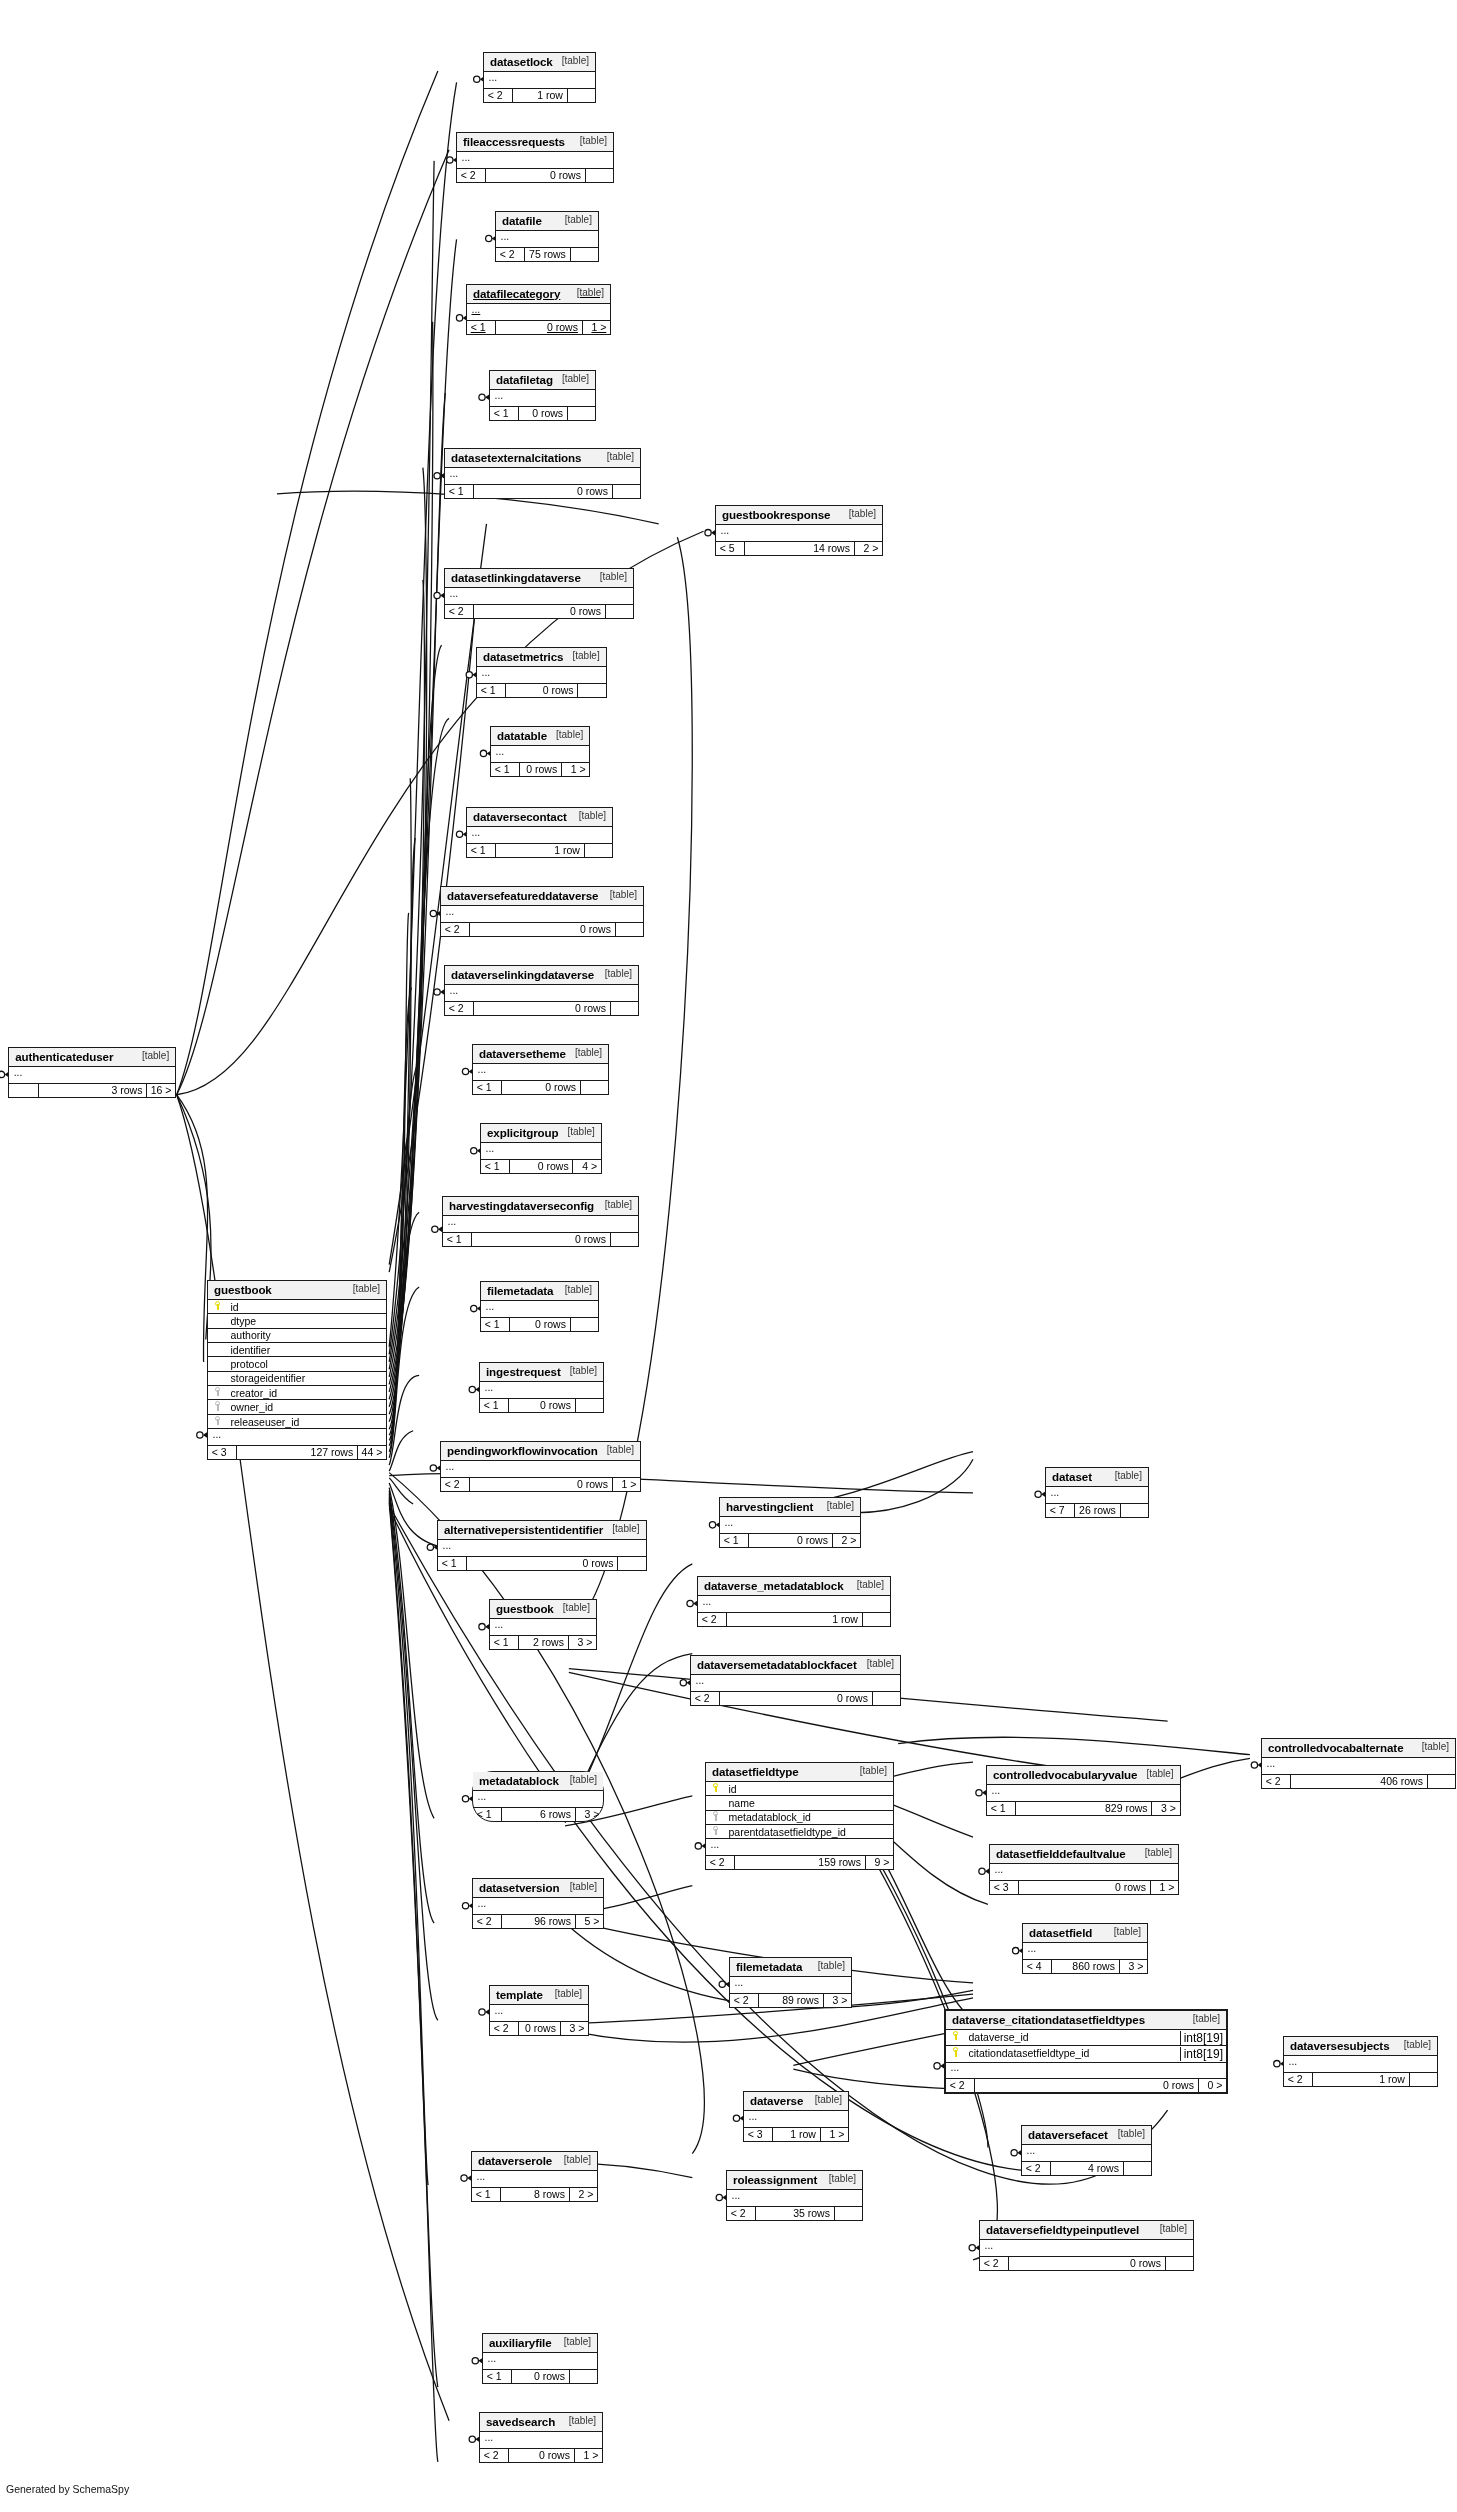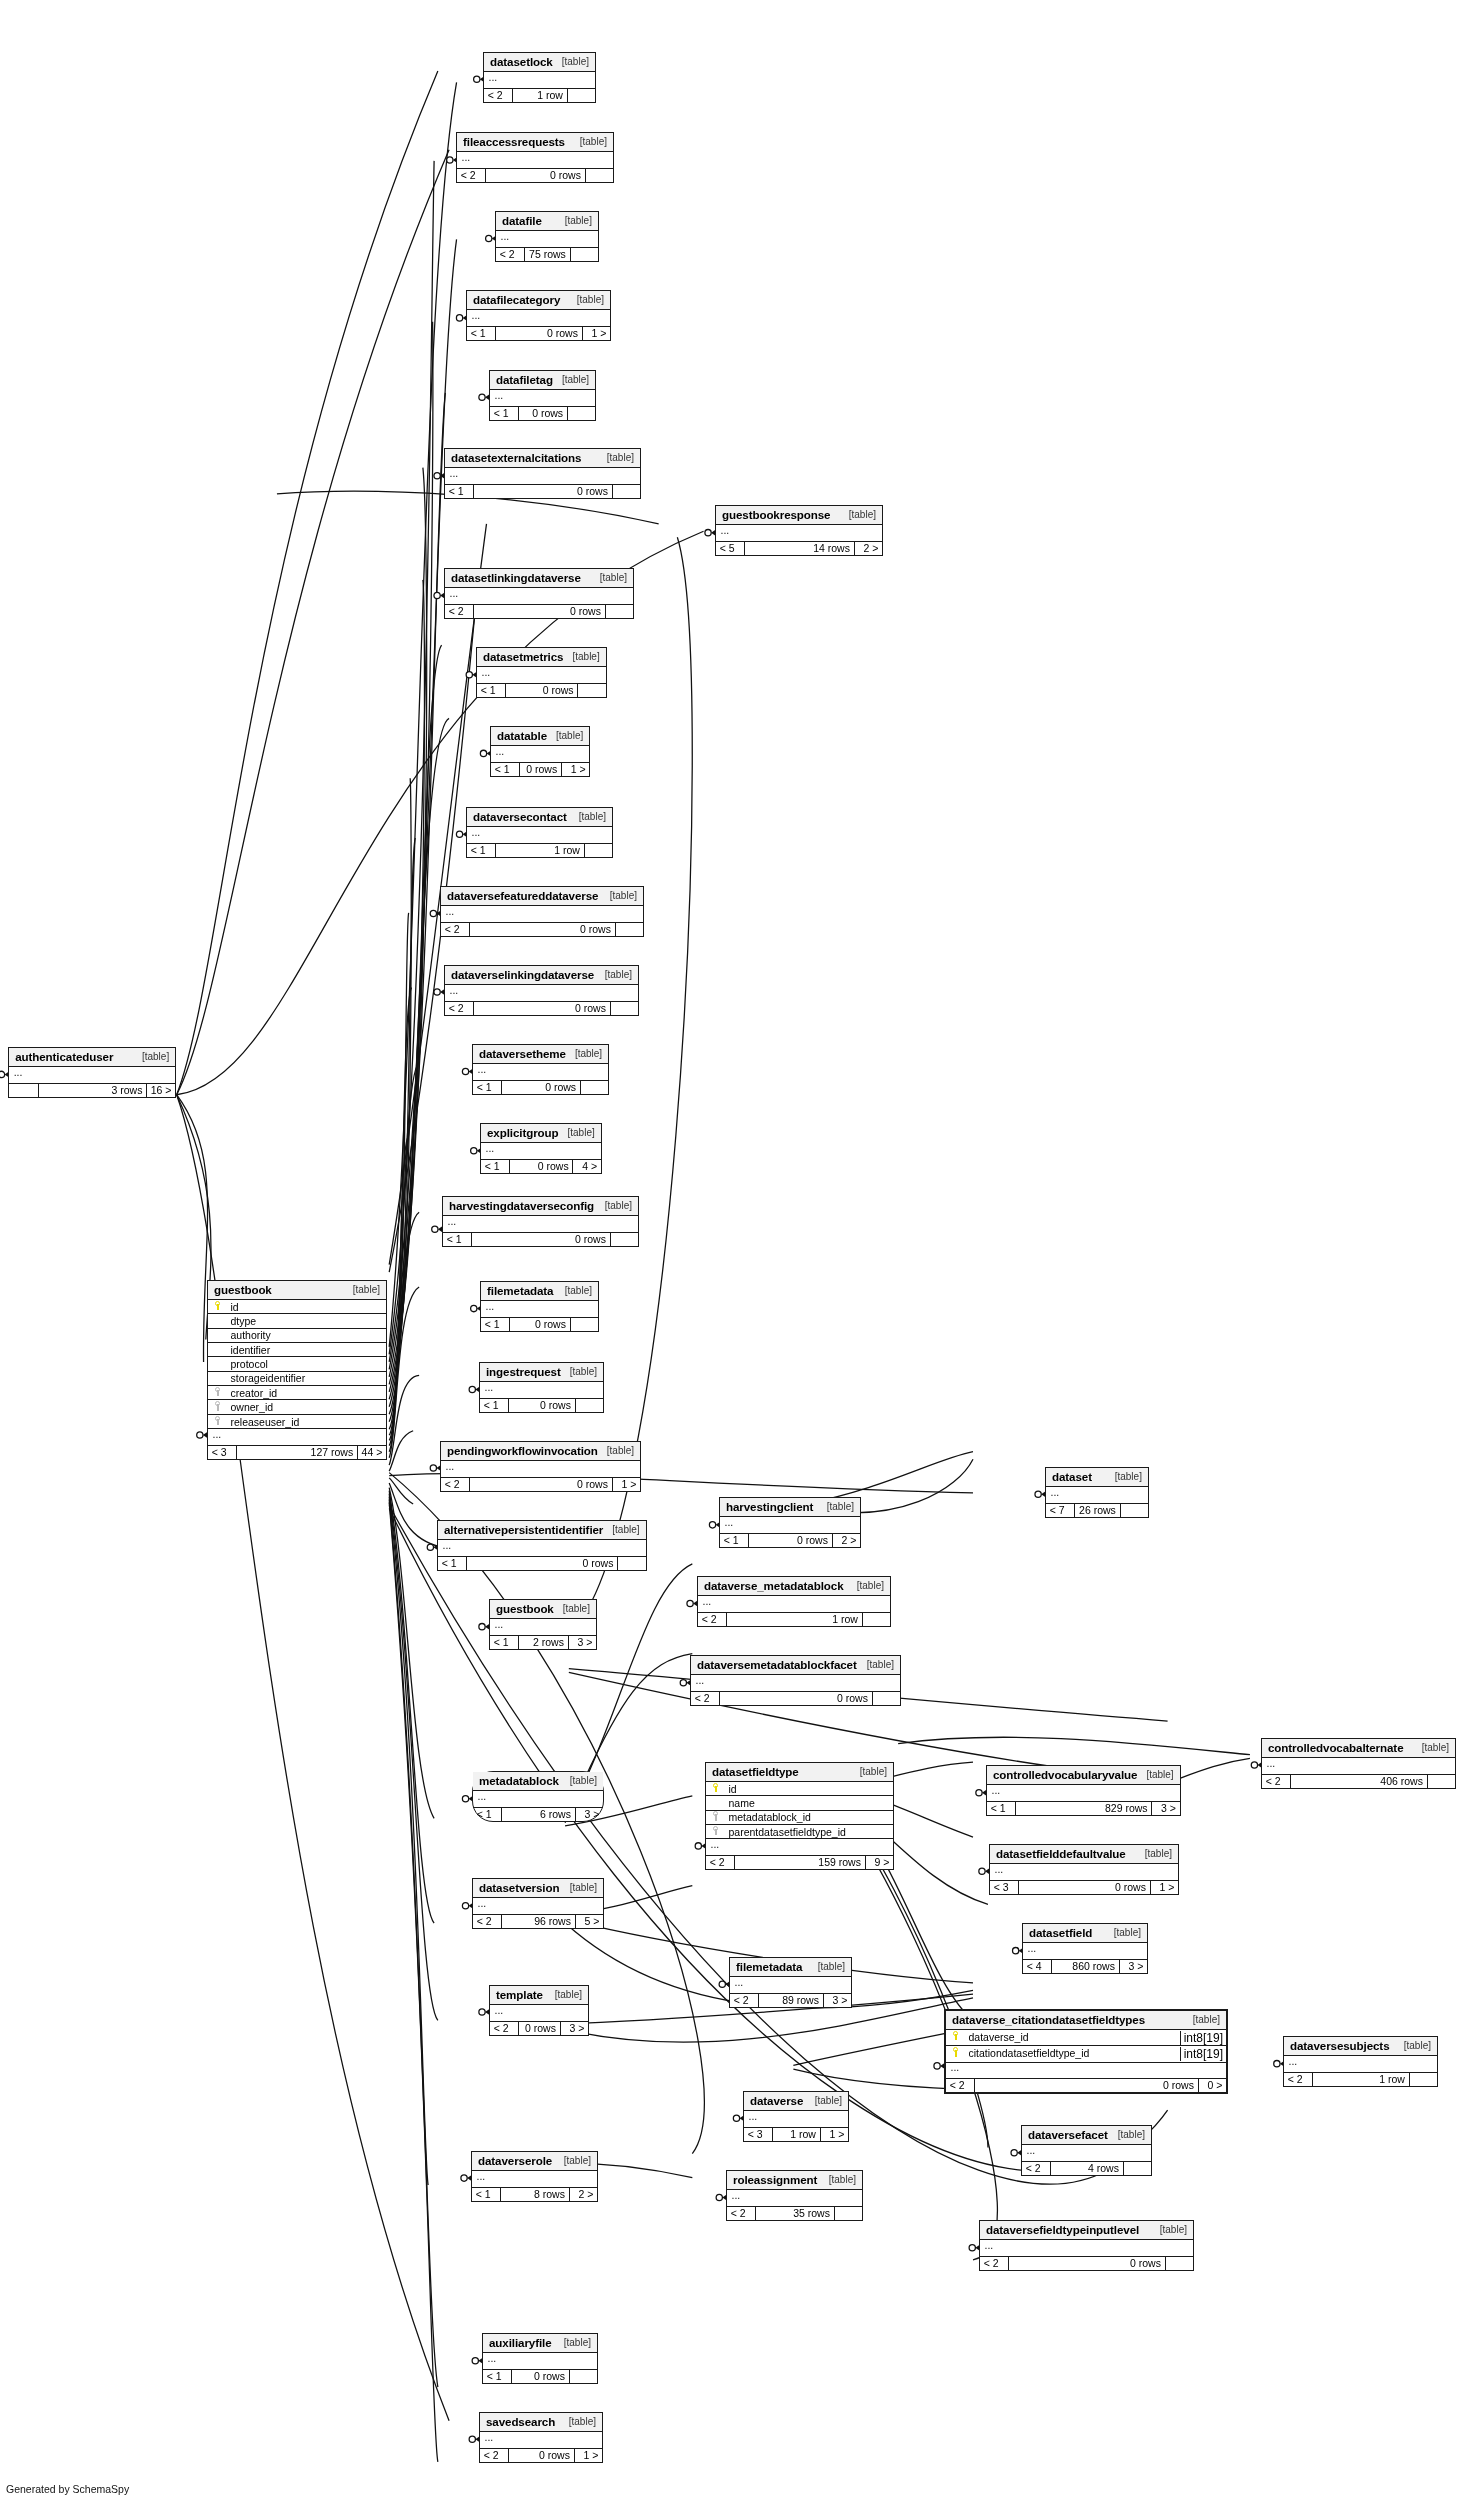--- a/index.html
+++ b/index.html
@@ -33,21 +33,21 @@
     background: #ffffff;
     box-sizing: border-box;
     font-size: 10.5px;
     color: #000000;
   }
   .node.emph {
     border-width: 2.2px;
   }
   .hdr {
     display: flex;
-    align-items: flex-end;
+    align-items: center;
     justify-content: space-between;
     background: #f2f2f2;
     border-bottom: 1.2px solid #1a1a1a;
     padding: 1.5px 6px 3px 6px;
     white-space: nowrap;
     line-height: 1.15;
   }
   .hdr .tname {
     font-weight: bold;
     font-size: 11.6px;
@@ -349,21 +349,21 @@
         <span class="tname">datafile</span>
         <span class="ttype">[table]</span>
       </div>
       <div class="body-ellipsis">...</div>
       <div class="footer-row">
         <div class="fc-left" style="min-width: 28.4px;">&lt; 2</div>
         <div class="fc-mid">75 rows</div>
         <div class="fc-right" style="min-width: 28.4px;"></div>
       </div>
     </div>
-    <div class="node" style="left: 466px; top: 290px; min-width: 145px;">
+    <div class="node" style="left: 466px; top: 284px; min-width: 145px; text-decoration: underline;">
       <div class="hdr">
         <span class="tname">datafilecategory</span>
         <span class="ttype">[table]</span>
       </div>
       <div class="body-ellipsis">...</div>
       <div class="footer-row">
         <div class="fc-left" style="min-width: 28.4px;">&lt; 1</div>
         <div class="fc-mid">0 rows</div>
         <div class="fc-right" style="min-width: 28.4px;">1 &gt;</div>
       </div>

